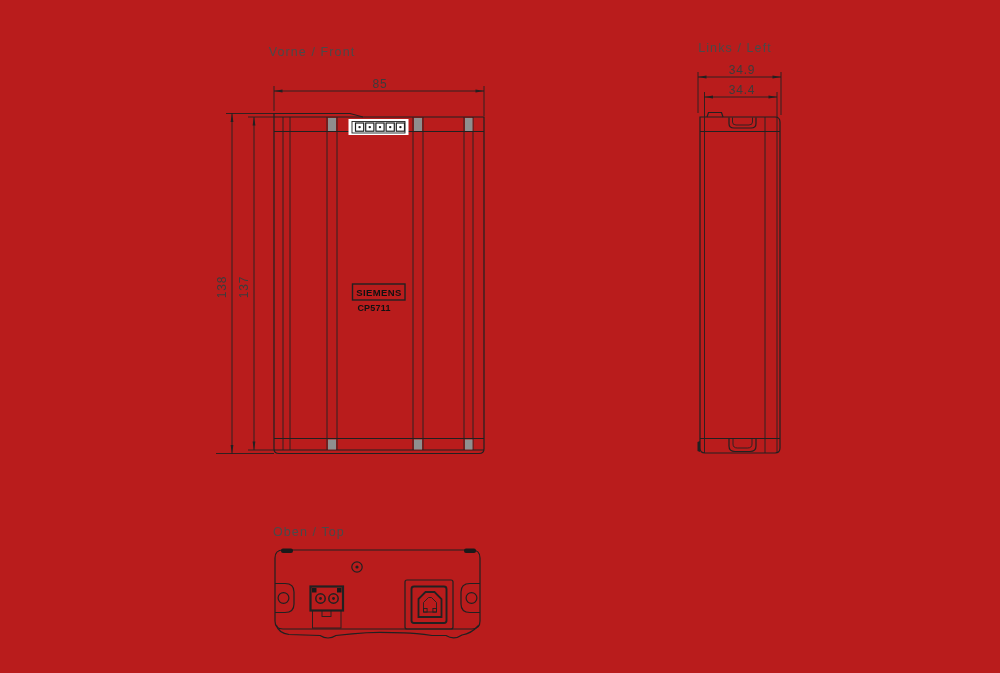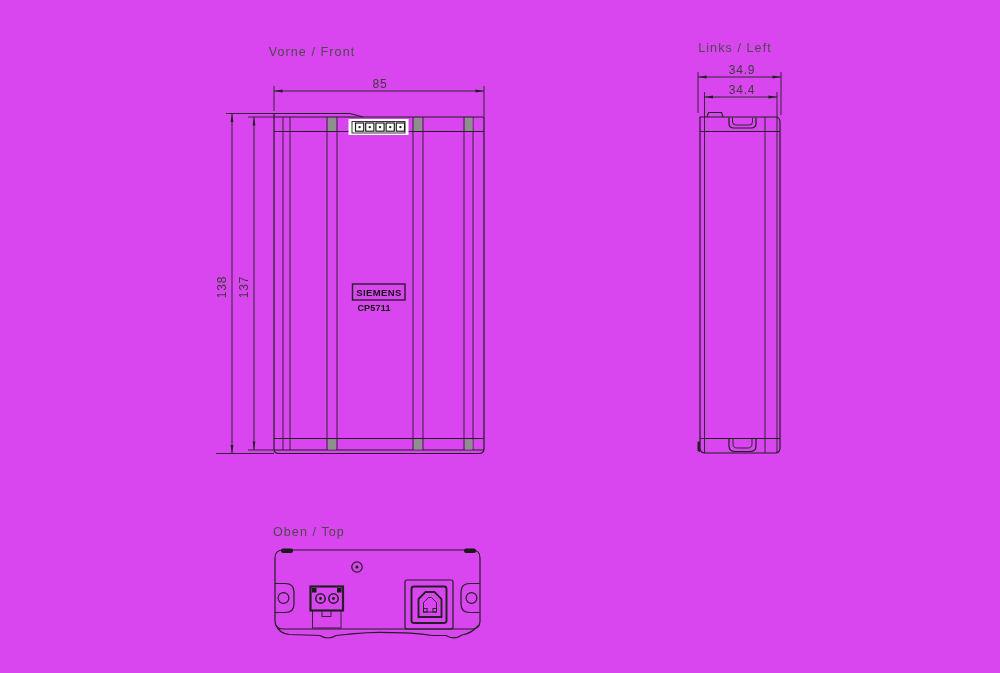--- a/index.html
+++ b/index.html
@@ -4,21 +4,21 @@
 <style>
   html, body {
     margin: 0;
     padding: 0;
     background: #ffffff;
   }
   #canvas {
     position: relative;
     width: 1000px;
     height: 673px;
-    background: #d946ef;
+    background: #b91c1c;
     overflow: hidden;
   }
   svg { display: block; }
   text {
     font-family: "Liberation Sans", "DejaVu Sans", sans-serif;
     fill: #3c3c3c;
   }
   .view-label  { font-size: 12.5px; letter-spacing: 1.1px; fill: #4a4a4a; }
   .dim-text    { font-size: 12px;   letter-spacing: 0.8px; fill: #3c3c3c; }
   .brand-text  { font-size: 9.5px;  font-weight: bold; letter-spacing: 0.4px; fill: #111; }

